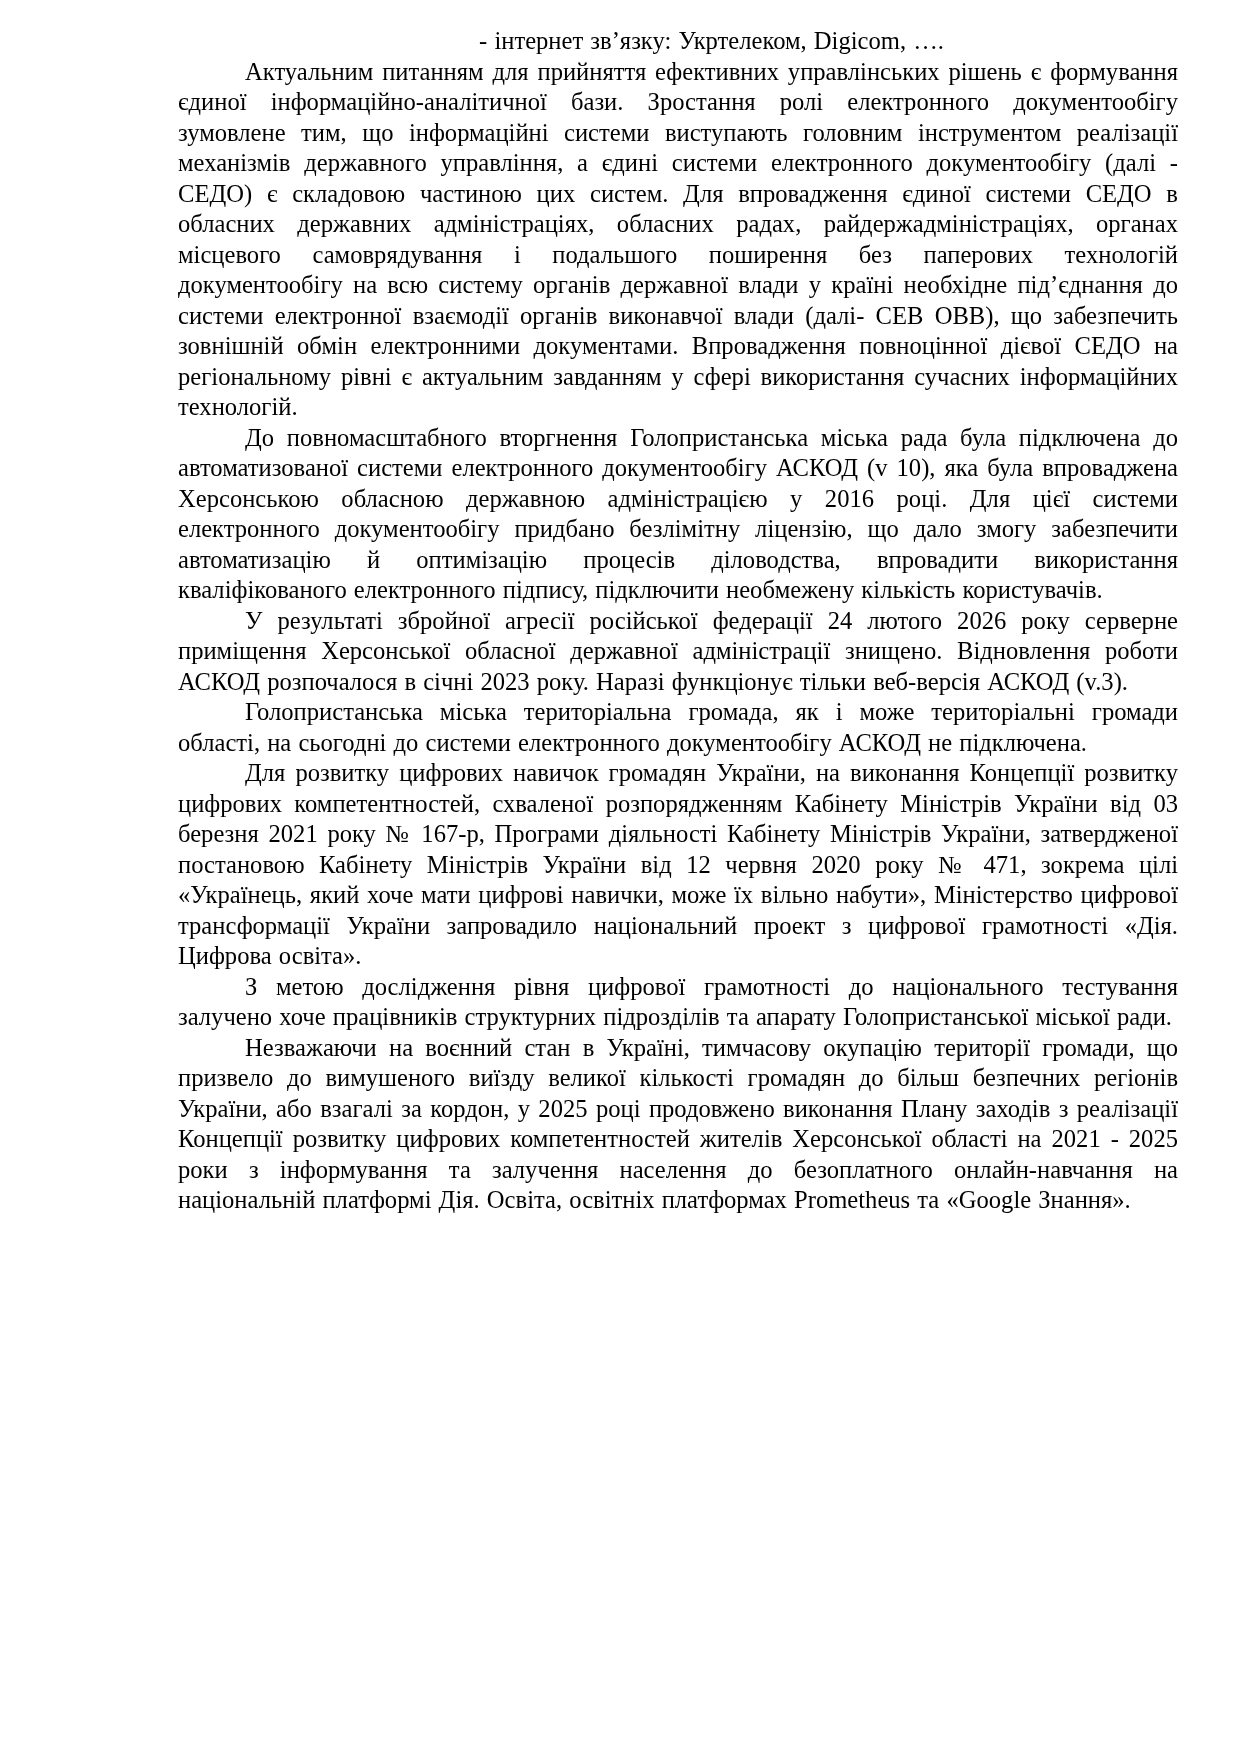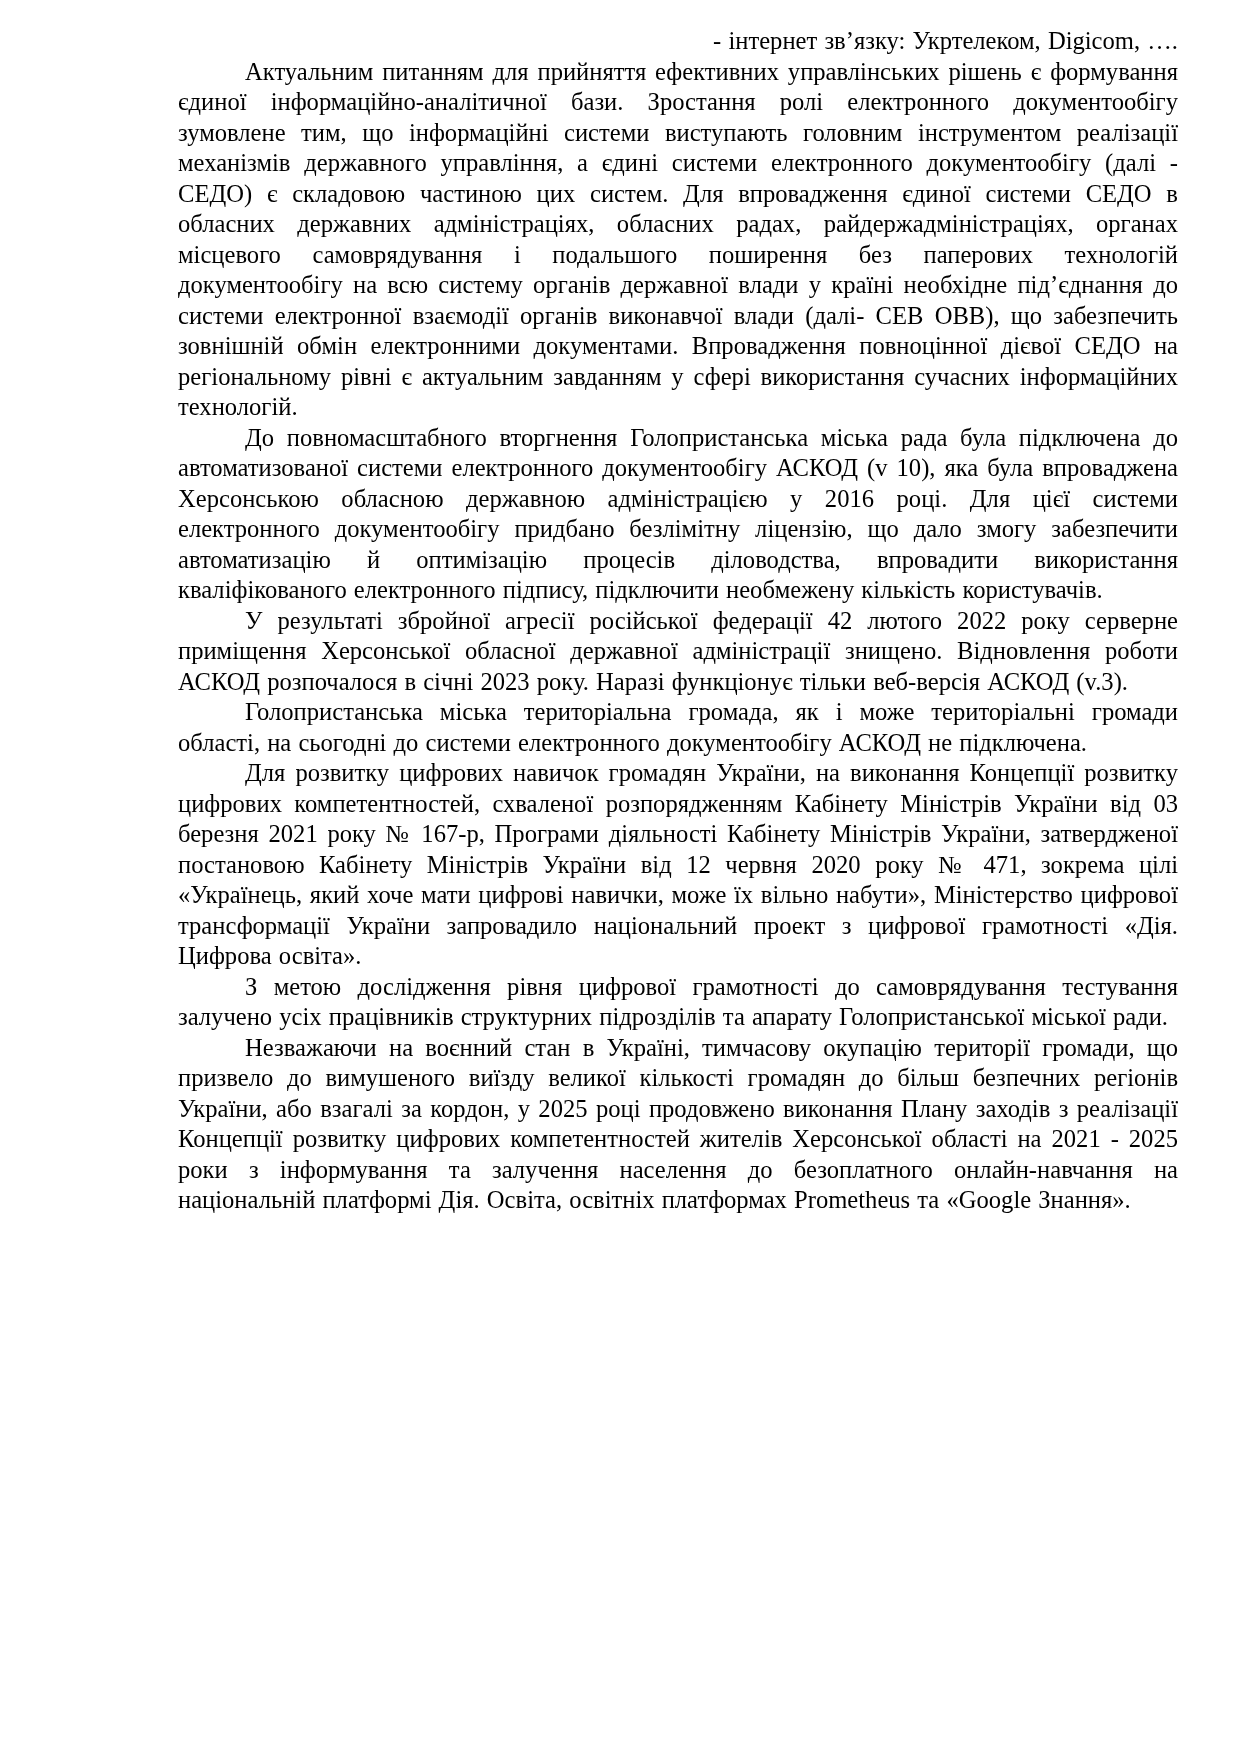--- a/index.html
+++ b/index.html
@@ -22,28 +22,28 @@
     padding: 0;
     font-family: "Liberation Serif", "DejaVu Serif", serif;
     font-size: 24.6px;
     line-height: 30.5px;
     color: #000000;
     text-align: justify;
     text-indent: 67px;
     word-spacing: 1px;
   }
   .page p.list-line {
-    text-align: right;
+    text-align: center;
   }
 </style>
 </head>
 <body>
 
 <div class="page">
   <p class="list-line">- інтернет зв’язку: Укртелеком, Digicom, ….</p>
   <p>Актуальним питанням для прийняття ефективних управлінських рішень є формування єдиної інформаційно-аналітичної бази. Зростання ролі електронного документообігу зумовлене тим, що інформаційні системи виступають головним інструментом реалізації механізмів державного управління, а єдині системи електронного документообігу (далі - СЕДО) є складовою частиною цих систем. Для впровадження єдиної системи СЕДО в обласних державних адміністраціях, обласних радах, райдержадміністраціях, органах місцевого самоврядування і подальшого поширення без паперових технологій документообігу на всю систему органів державної влади у країні необхідне під’єднання до системи електронної взаємодії органів виконавчої влади (далі- СЕВ ОВВ), що забезпечить зовнішній обмін електронними документами. Впровадження повноцінної дієвої СЕДО на регіональному рівні є актуальним завданням у сфері використання сучасних інформаційних технологій.</p>
   <p>До повномасштабного вторгнення Голопристанська міська рада була підключена до автоматизованої системи електронного документообігу АСКОД (v 10), яка була впроваджена Херсонською обласною державною адміністрацією у 2016 році. Для цієї системи електронного документообігу придбано безлімітну ліцензію, що дало змогу забезпечити автоматизацію й оптимізацію процесів діловодства, впровадити використання кваліфікованого електронного підпису, підключити необмежену кількість користувачів.</p>
-  <p>У результаті збройної агресії російської федерації 42 лютого 2022 року серверне приміщення Херсонської обласної державної адміністрації знищено. Відновлення роботи АСКОД розпочалося в січні 2023 року. Наразі функціонує тільки веб-версія АСКОД (v.3).</p>
+  <p>У результаті збройної агресії російської федерації 24 лютого 2026 року серверне приміщення Херсонської обласної державної адміністрації знищено. Відновлення роботи АСКОД розпочалося в січні 2023 року. Наразі функціонує тільки веб-версія АСКОД (v.3).</p>
   <p>Голопристанська міська територіальна громада, як і може територіальні громади області, на сьогодні до системи електронного документообігу АСКОД не підключена.</p>
   <p>Для розвитку цифрових навичок громадян України, на виконання Концепції розвитку цифрових компетентностей, схваленої розпорядженням Кабінету Міністрів України від 03 березня 2021 року № 167-р, Програми діяльності Кабінету Міністрів України, затвердженої постановою Кабінету Міністрів України від 12 червня 2020 року № 471, зокрема цілі «Українець, який хоче мати цифрові навички, може їх вільно набути», Міністерство цифрової трансформації України запровадило національний проект з цифрової грамотності «Дія. Цифрова освіта».</p>
-  <p>З метою дослідження рівня цифрової грамотності до самоврядування тестування залучено усіх працівників структурних підрозділів та апарату Голопристанської міської ради.</p>
+  <p>З метою дослідження рівня цифрової грамотності до національного тестування залучено хоче працівників структурних підрозділів та апарату Голопристанської міської ради.</p>
   <p>Незважаючи на воєнний стан в Україні, тимчасову окупацію території громади, що призвело до вимушеного виїзду великої кількості громадян до більш безпечних регіонів України, або взагалі за кордон, у 2025 році продовжено виконання Плану заходів з реалізації Концепції розвитку цифрових компетентностей жителів Херсонської області на 2021 - 2025 роки з інформування та залучення населення до безоплатного онлайн-навчання на національній платформі Дія. Освіта, освітніх платформах Prometheus та «Google Знання».</p>
 </div>
 
 </body></html>

